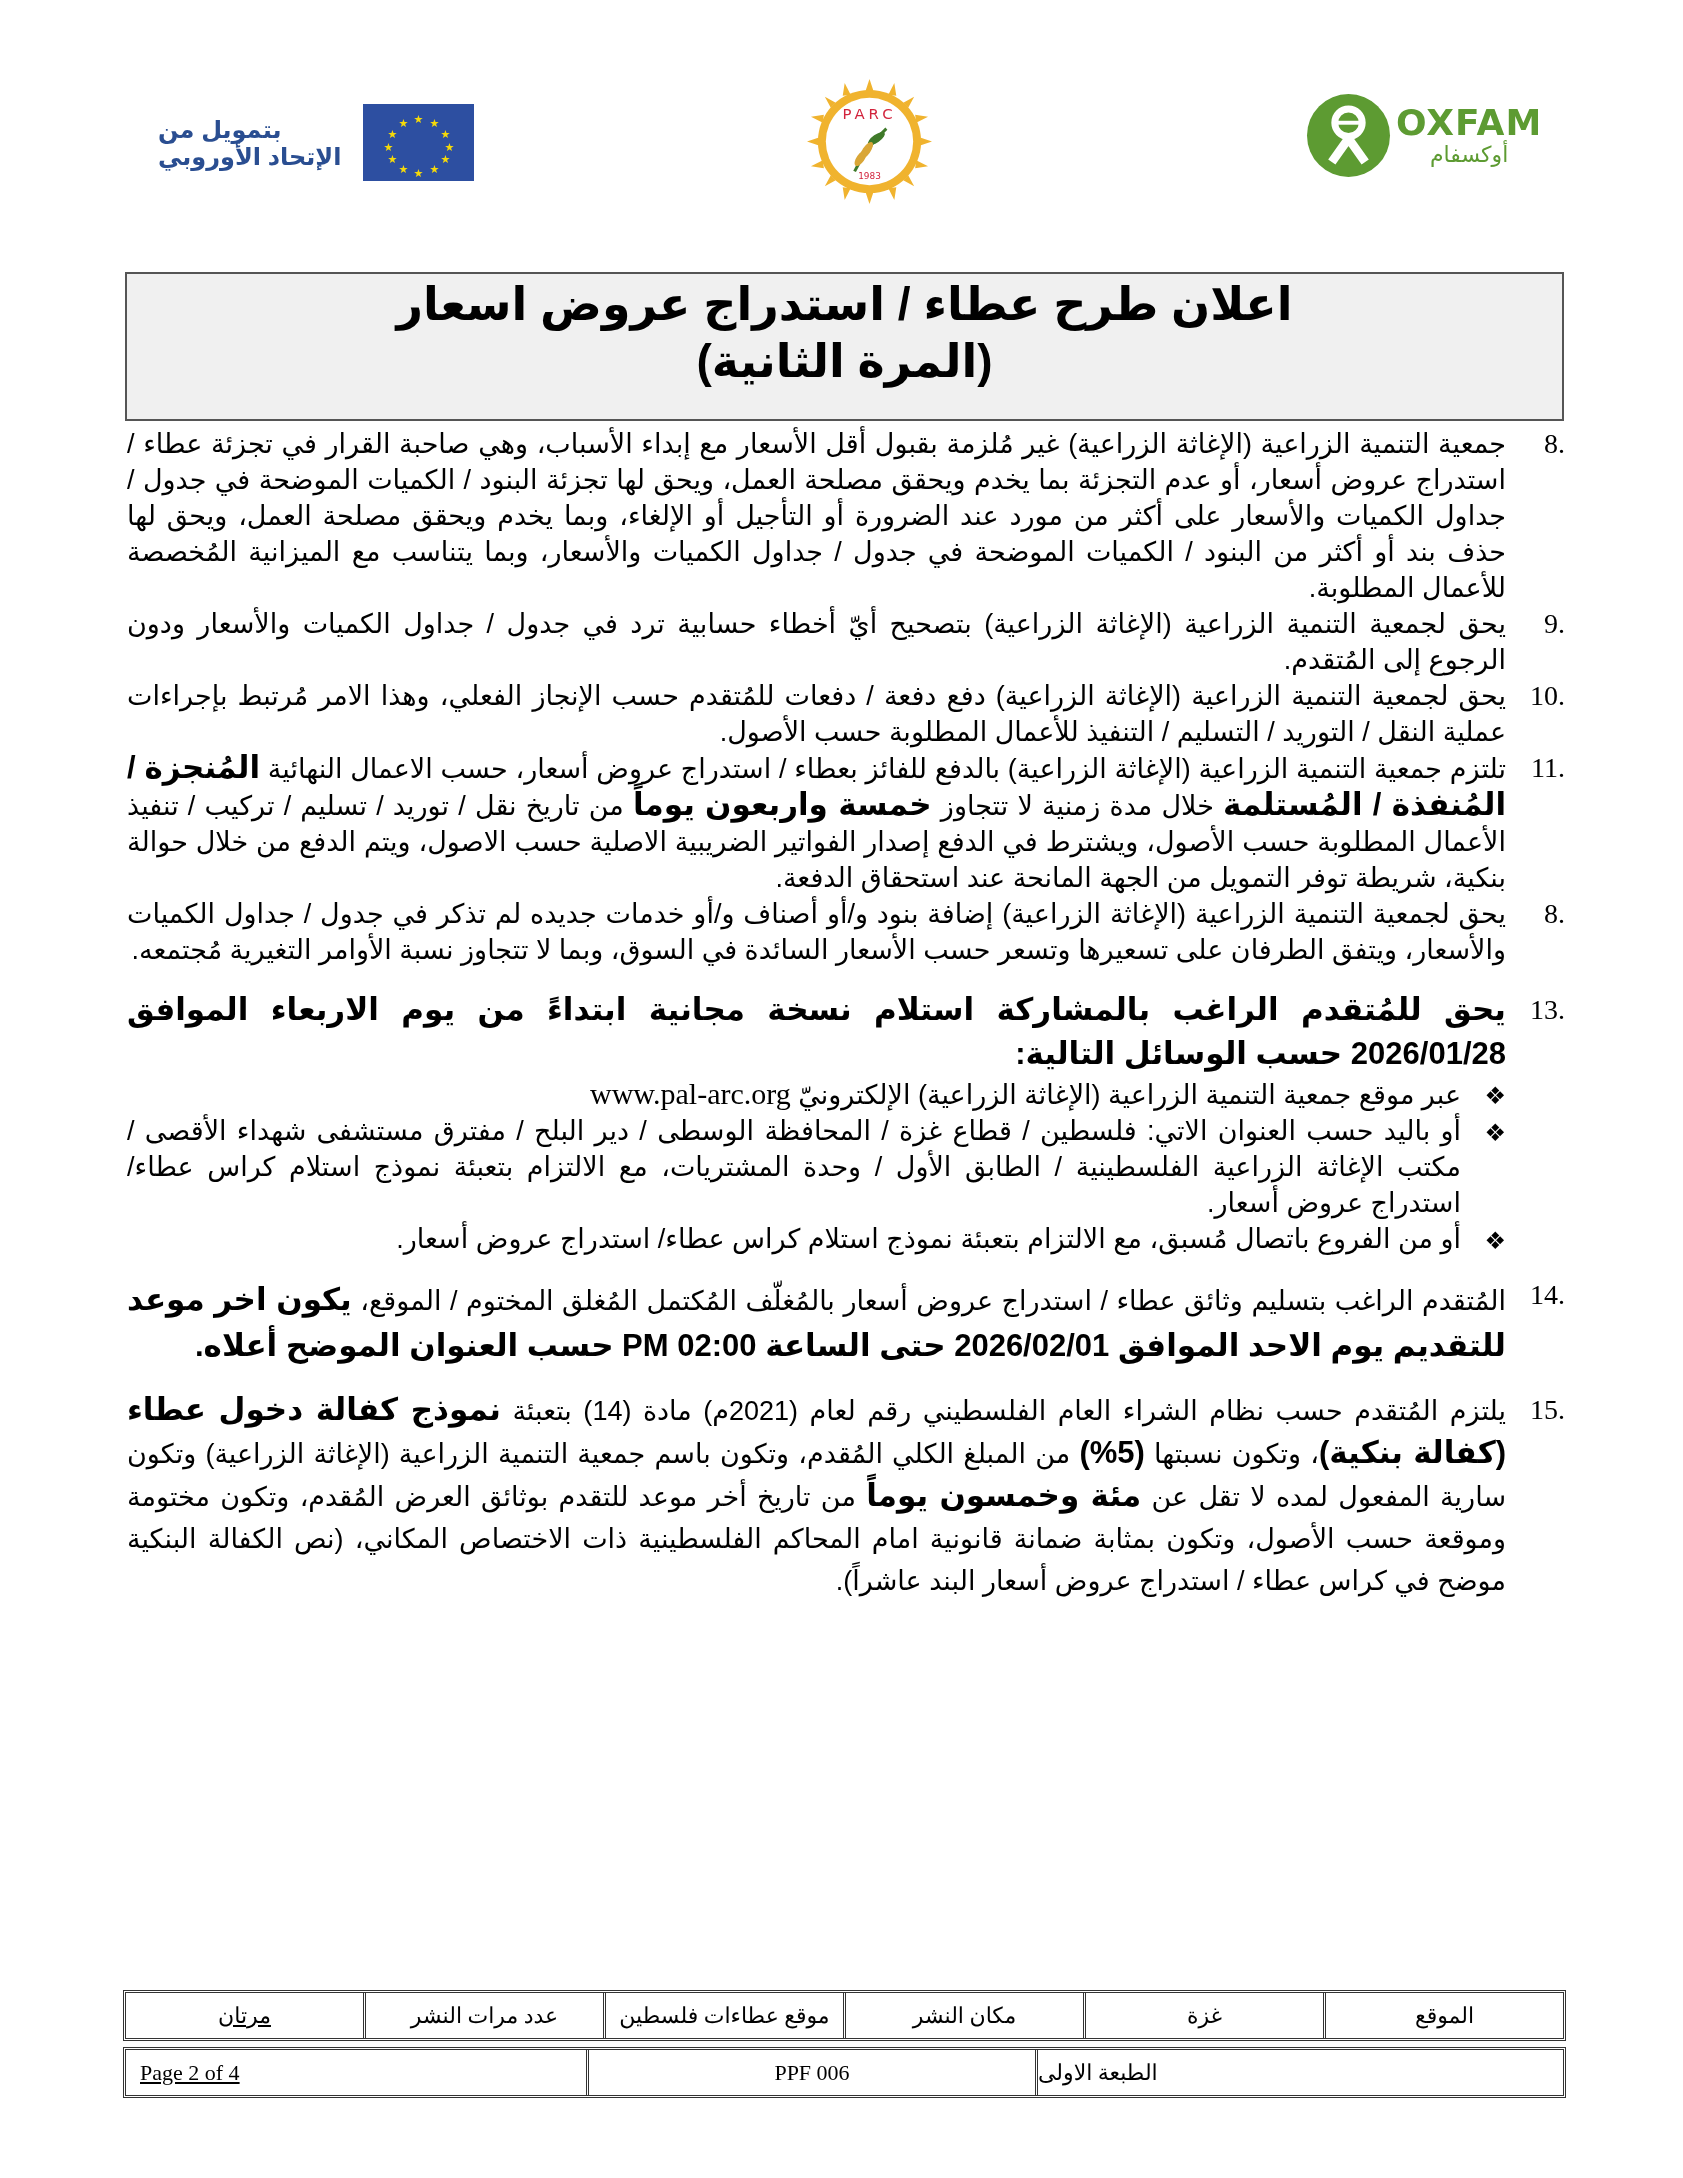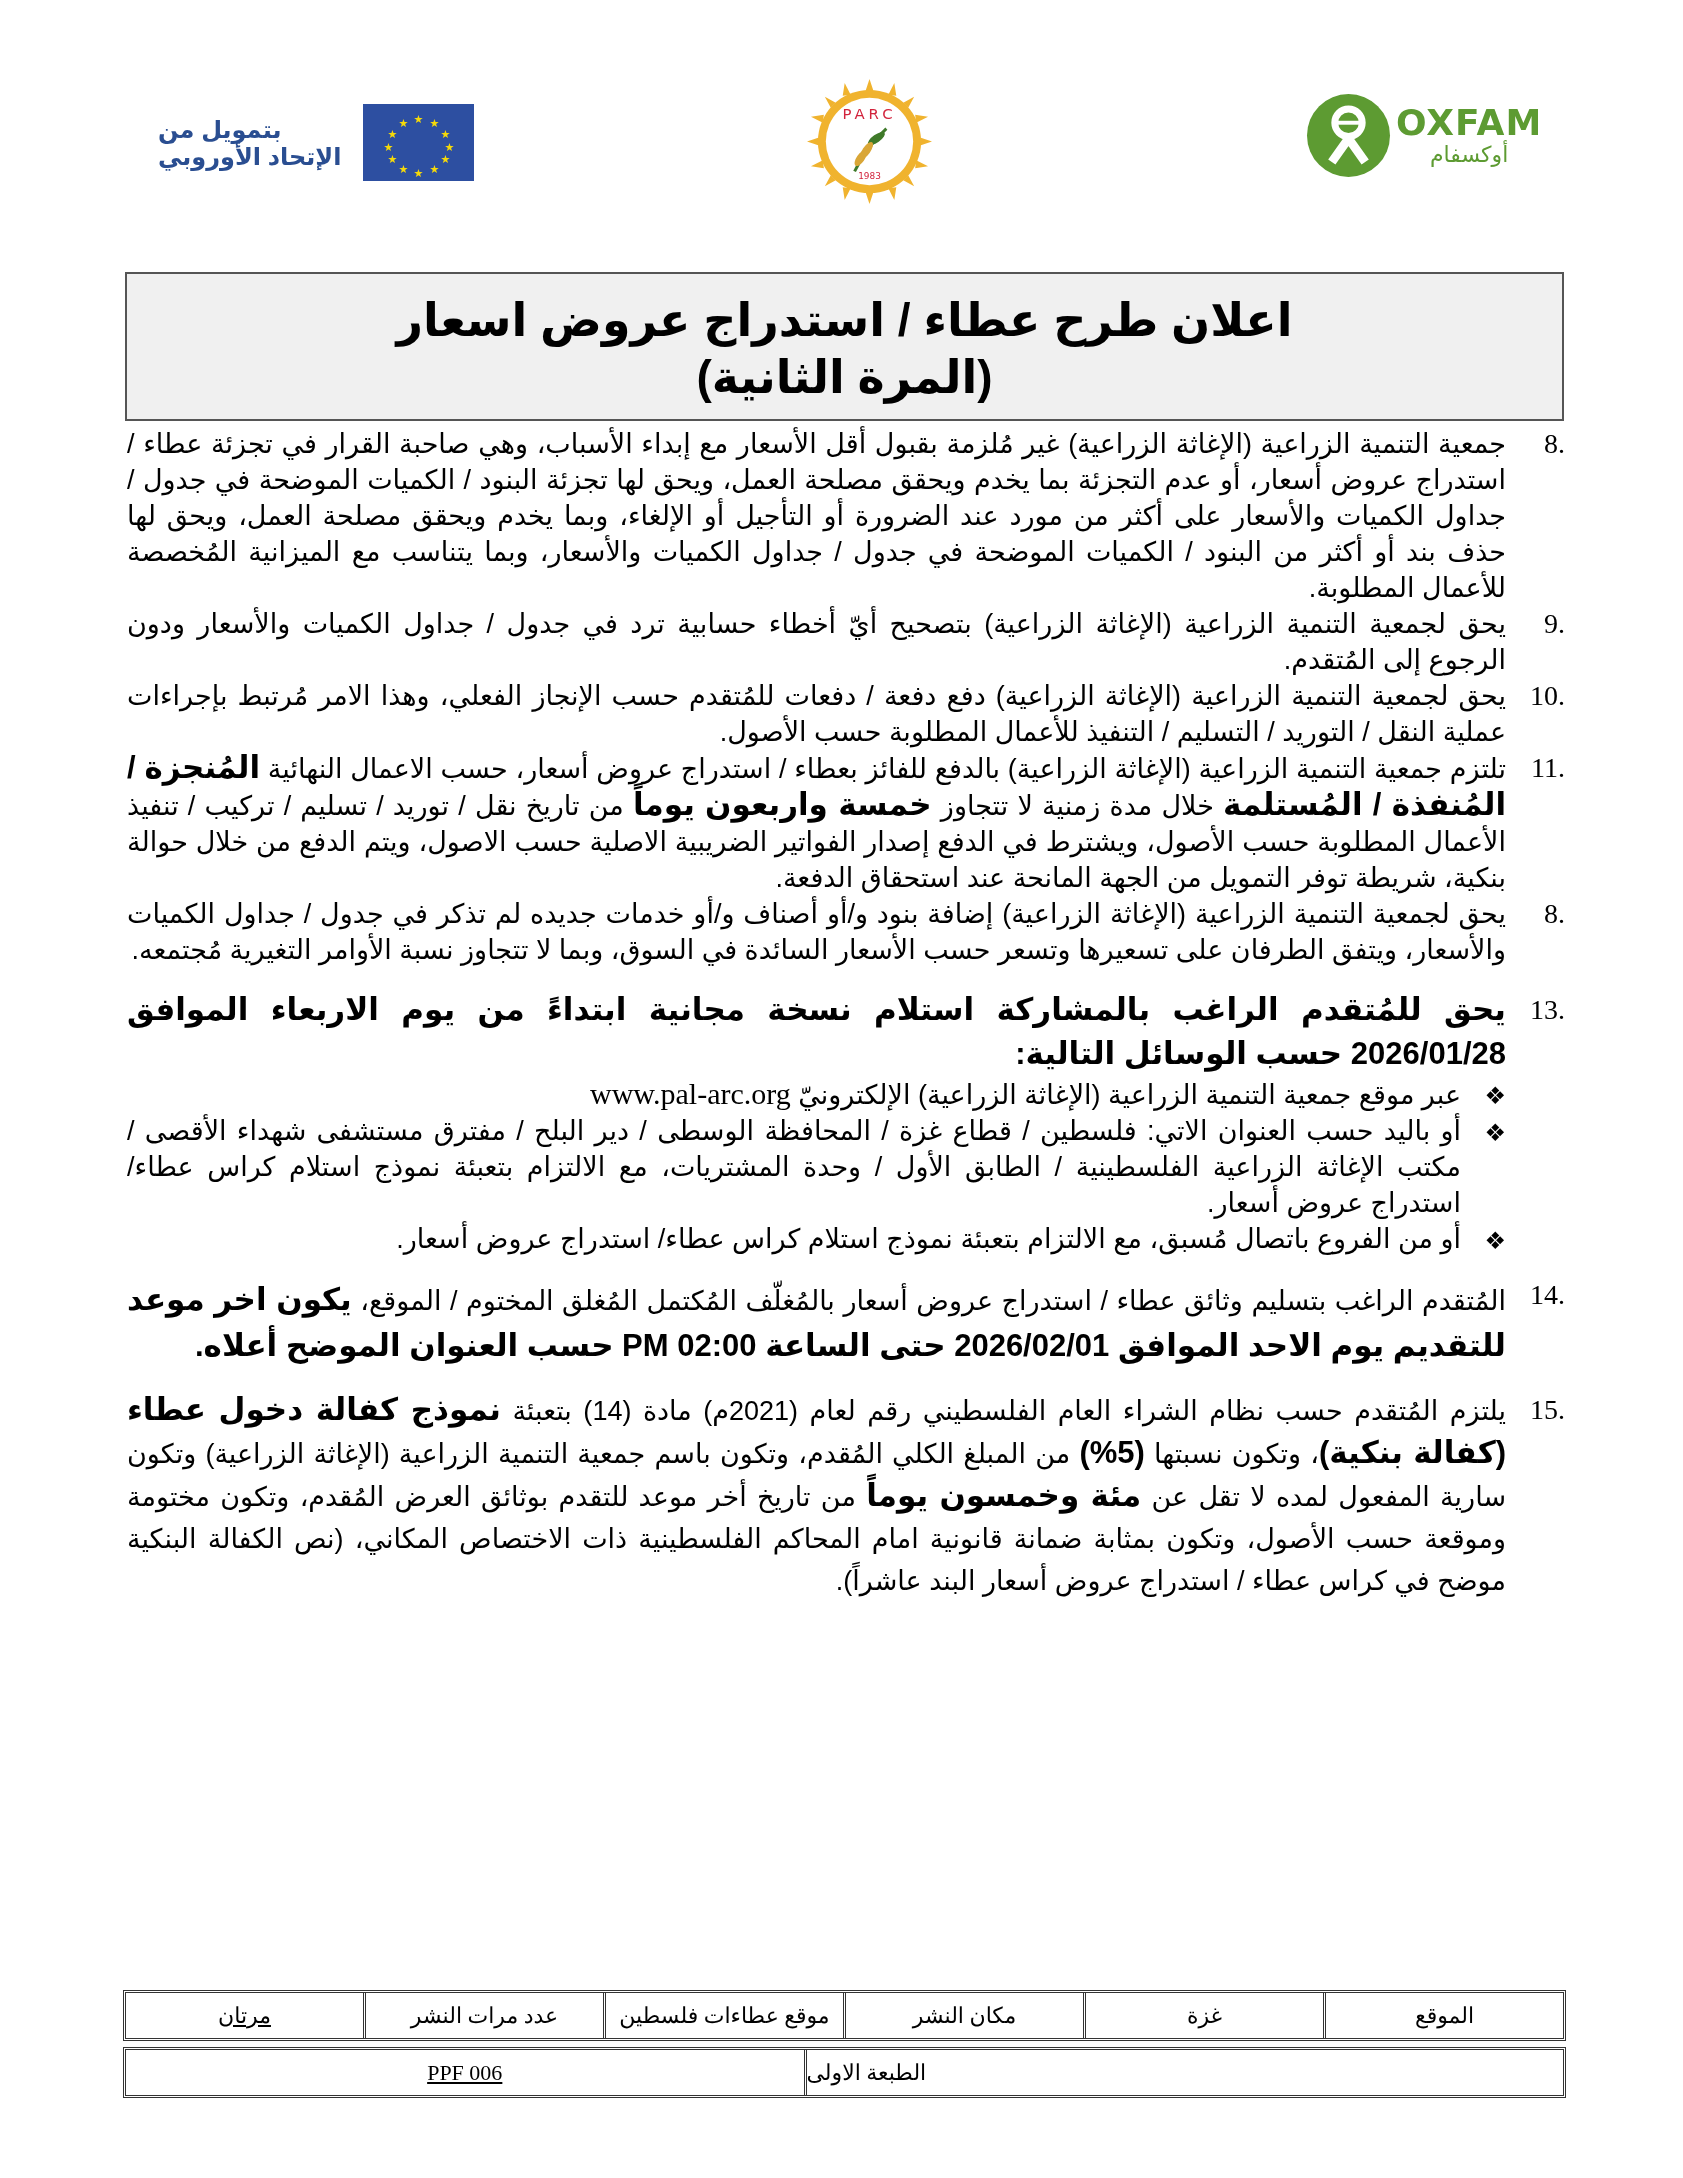--- a/index.html
+++ b/index.html
@@ -19,21 +19,21 @@
   .ox-word { color: #5d9b32; font-weight: bold; font-size: 36px; letter-spacing: 1px; line-height: 38px; font-family: "DejaVu Sans", sans-serif; }
   .ox-ar { color: #5d9b32; font-size: 22px; direction: rtl; text-align: center; }
 
   
   .title-box {
     position: absolute; left: 125px; top: 272px; width: 1439px; height: 149px;
     background: #f0f0f0; border: 2px solid #555; box-sizing: border-box;
     text-align: center;
   }
   .title-box div { font-weight: bold; font-size: 46px; line-height: 57px; }
-  .title-box .t1 { margin-top: 18px; }
+  .title-box .t1 { margin-top: 2px; }
 
   
   .content { position: absolute; left: 127px; top: 426px; width: 1438px; }
   .item { position: relative; padding-right: 59px; font-size: 27px; line-height: 36px; text-align: justify; }
   .item .num { position: absolute; right: 0; top: 0; width: 55px; text-align: right; direction: ltr; font-family: "Liberation Serif", serif; font-size: 28px; }
   .item.big { font-size: 31px; line-height: 44px; font-weight: bold; }
   .item.big .num { font-weight: normal; }
   .gap { height: 20px; }
   .bx { font-weight: bold; font-size: 31px; }
   .bullets { padding-right: 59px; }
@@ -200,14 +200,15 @@
   <div class="cell">غزة</div>
   <div class="cell">مكان النشر</div>
   <div class="cell">موقع عطاءات فلسطين</div>
   <div class="cell">عدد مرات النشر</div>
   <div class="cell">مرتان</div>
 </div>
 
 <div class="footer f2">
   <div class="cell right">الطبعة الاولى</div>
   <div class="cell">PPF 006</div>
+  <div class="cell left">Page 2 of 4</div>
 </div>
 
 
 </body></html>

